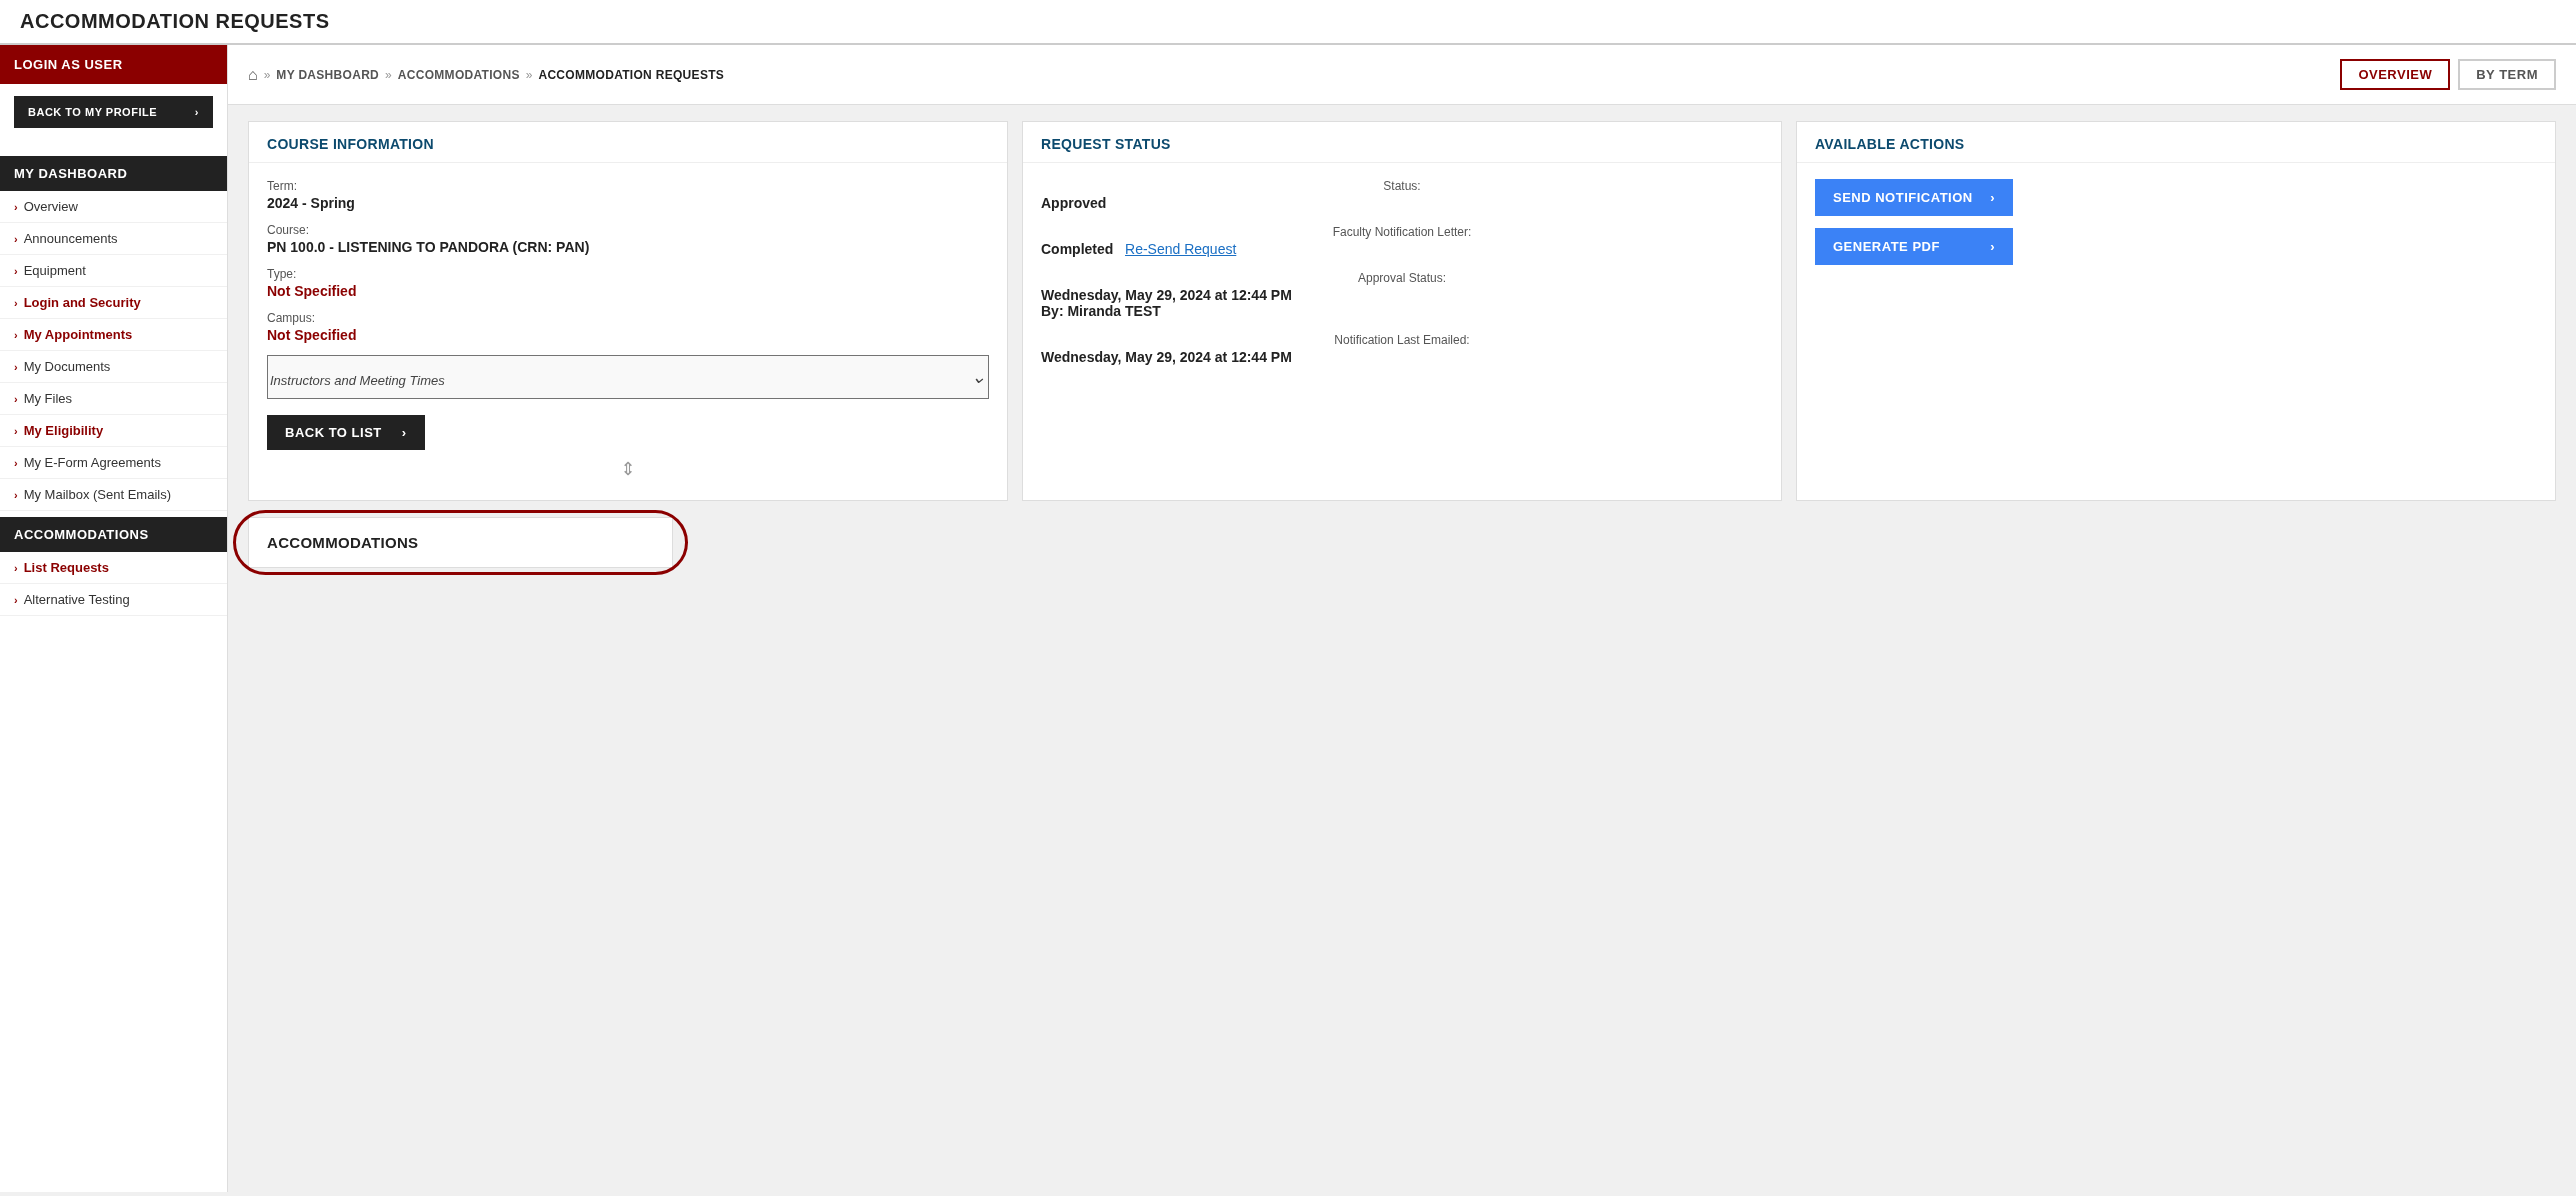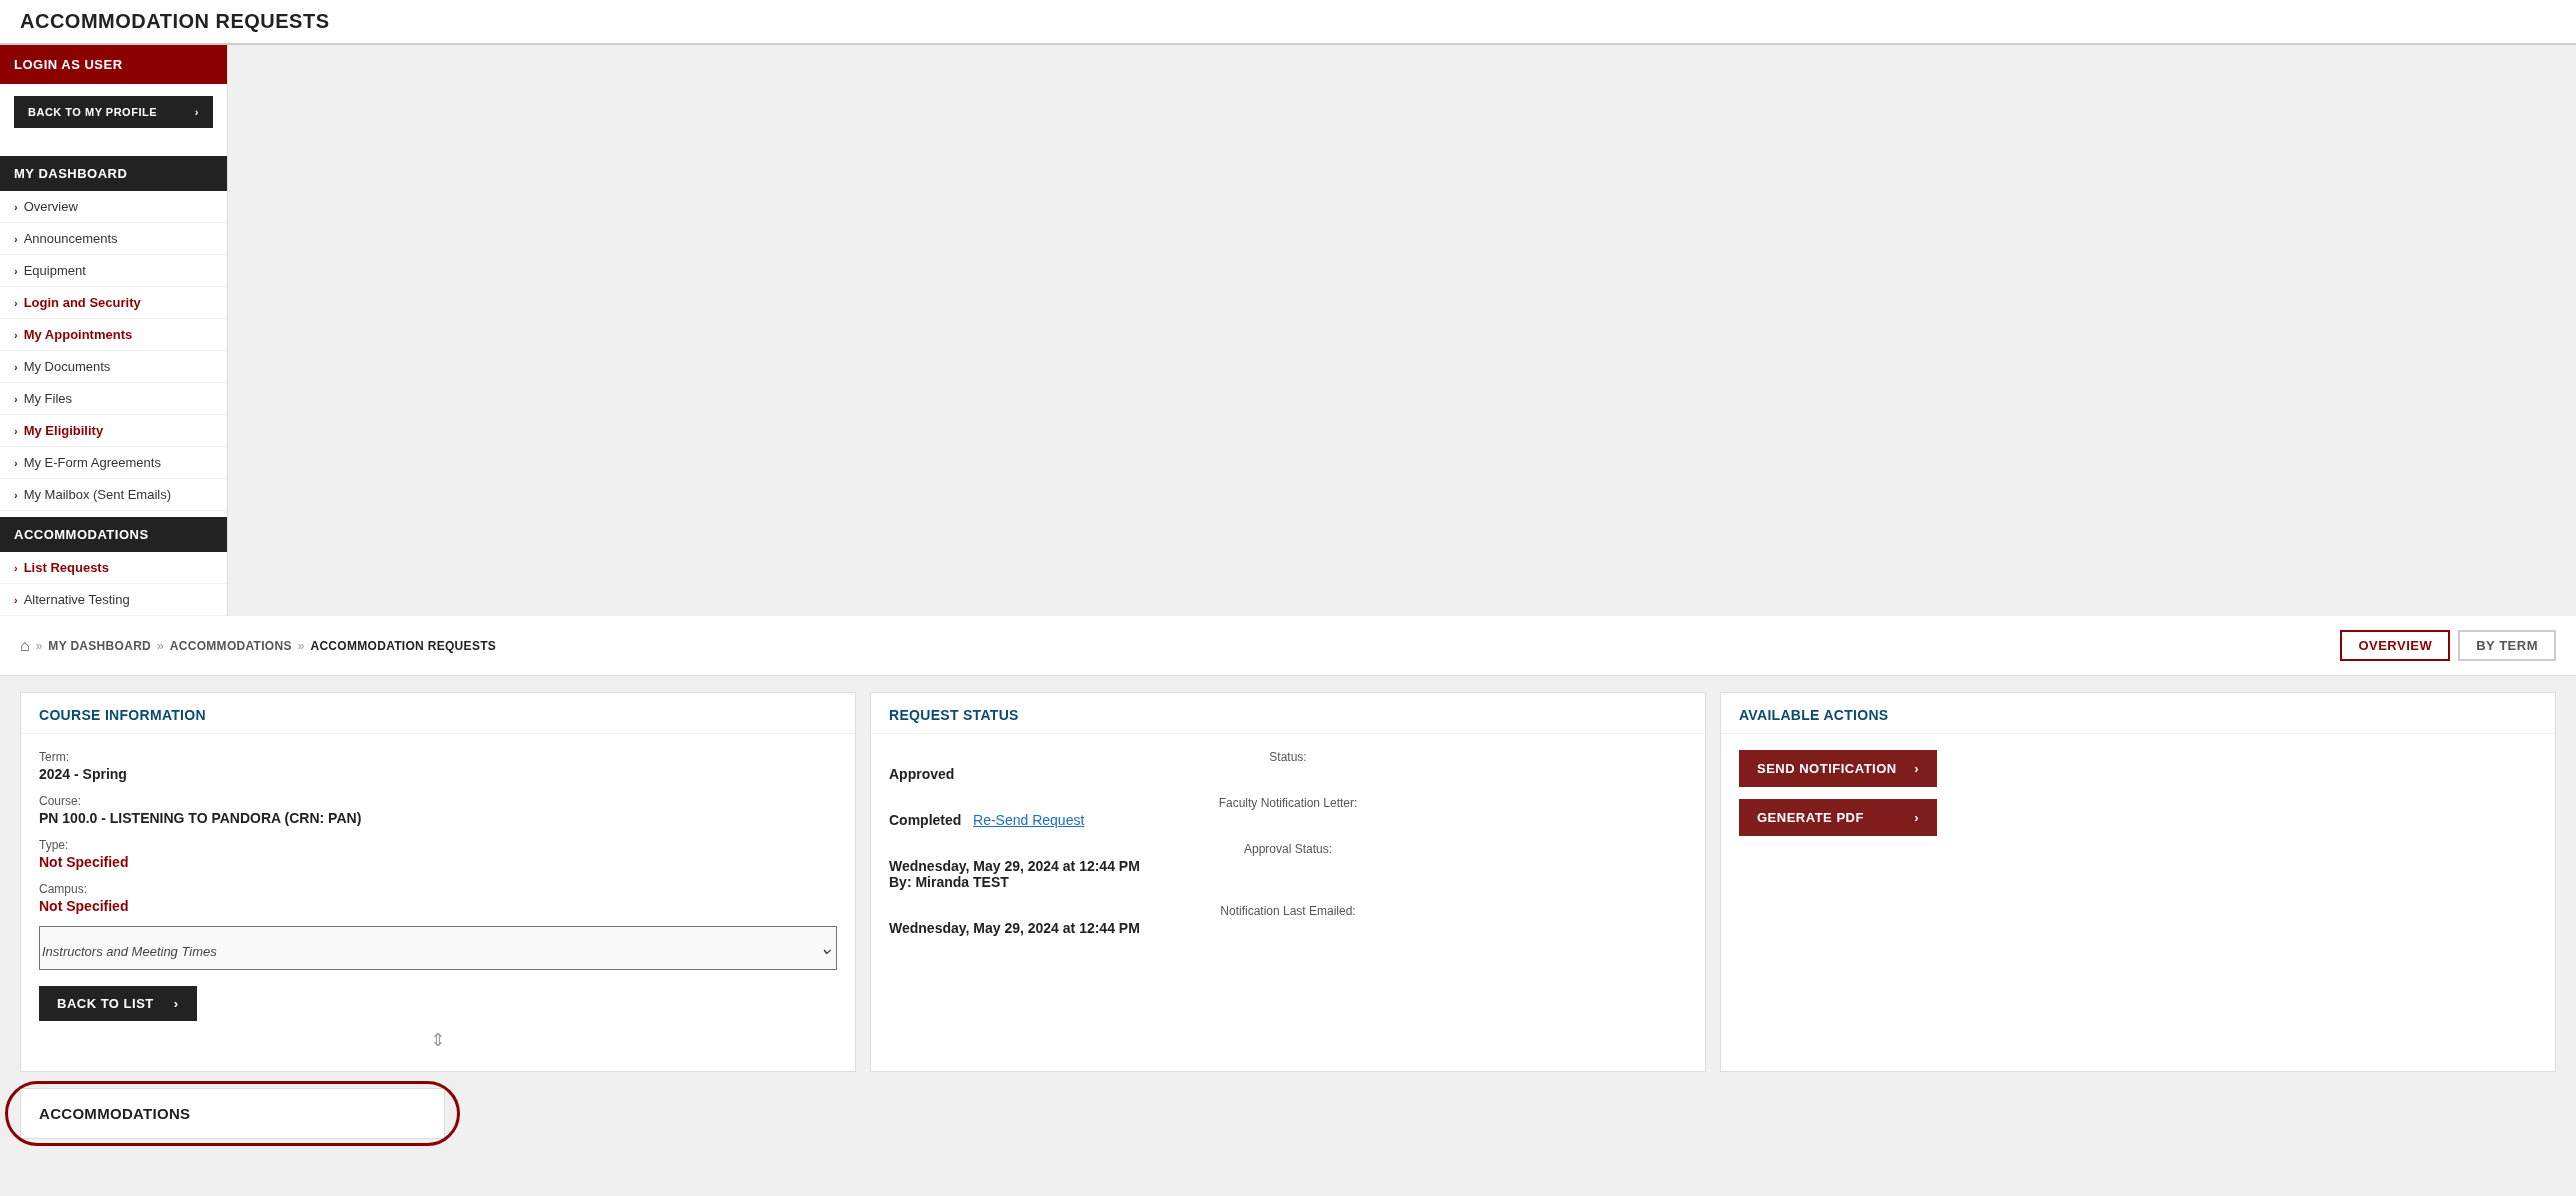--- a/index.html
+++ b/index.html
@@ -15,21 +15,20 @@
       font-size: 20px;
       font-weight: bold;
       letter-spacing: 0.5px;
       color: #222;
     }
 
     
     .main-layout {
       display: flex;
       min-height: calc(100vh - 49px);
-      flex-direction: column;
     }
 
     
     .sidebar {
       width: 228px;
       min-width: 228px;
       background: #fff;
       border-right: 1px solid #ddd;
       display: flex;
       flex-direction: column;
@@ -247,21 +246,21 @@
     }
     .status-link {
       color: #1a6fc4;
       cursor: pointer;
       text-decoration: underline;
       font-weight: normal;
     }
 
     
     .action-btn {
-      background: #7f1d1d;
+      background: #3b82f6;
       color: #fff;
       border: none;
       padding: 11px 18px;
       font-size: 13px;
       font-weight: bold;
       cursor: pointer;
       display: flex;
       align-items: flex-start;
       justify-content: space-between;
       width: 198px;

